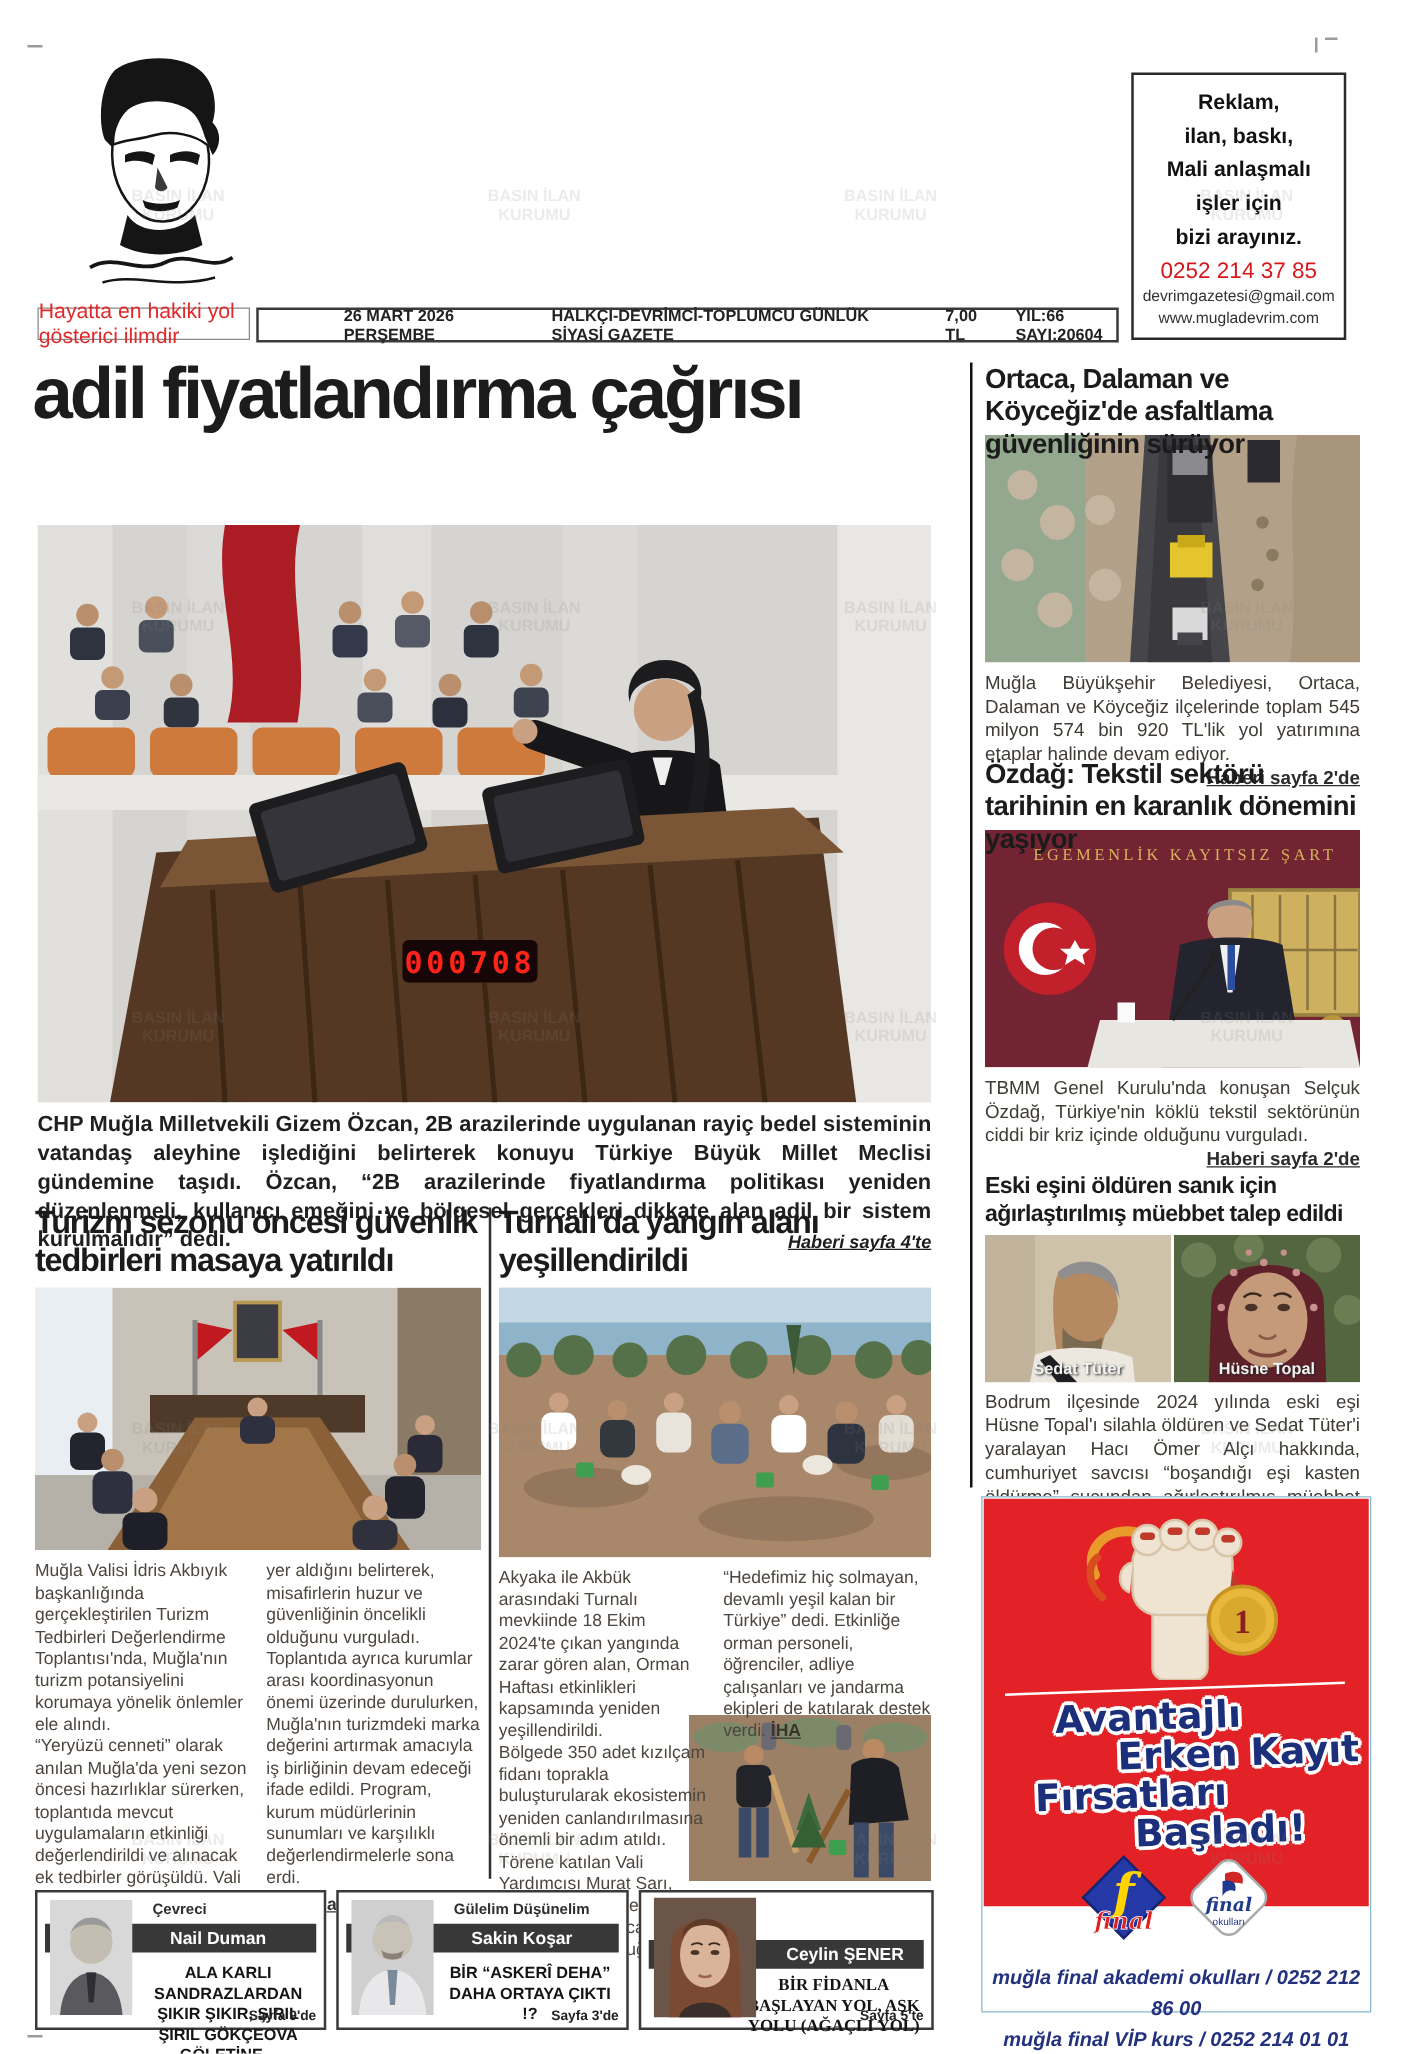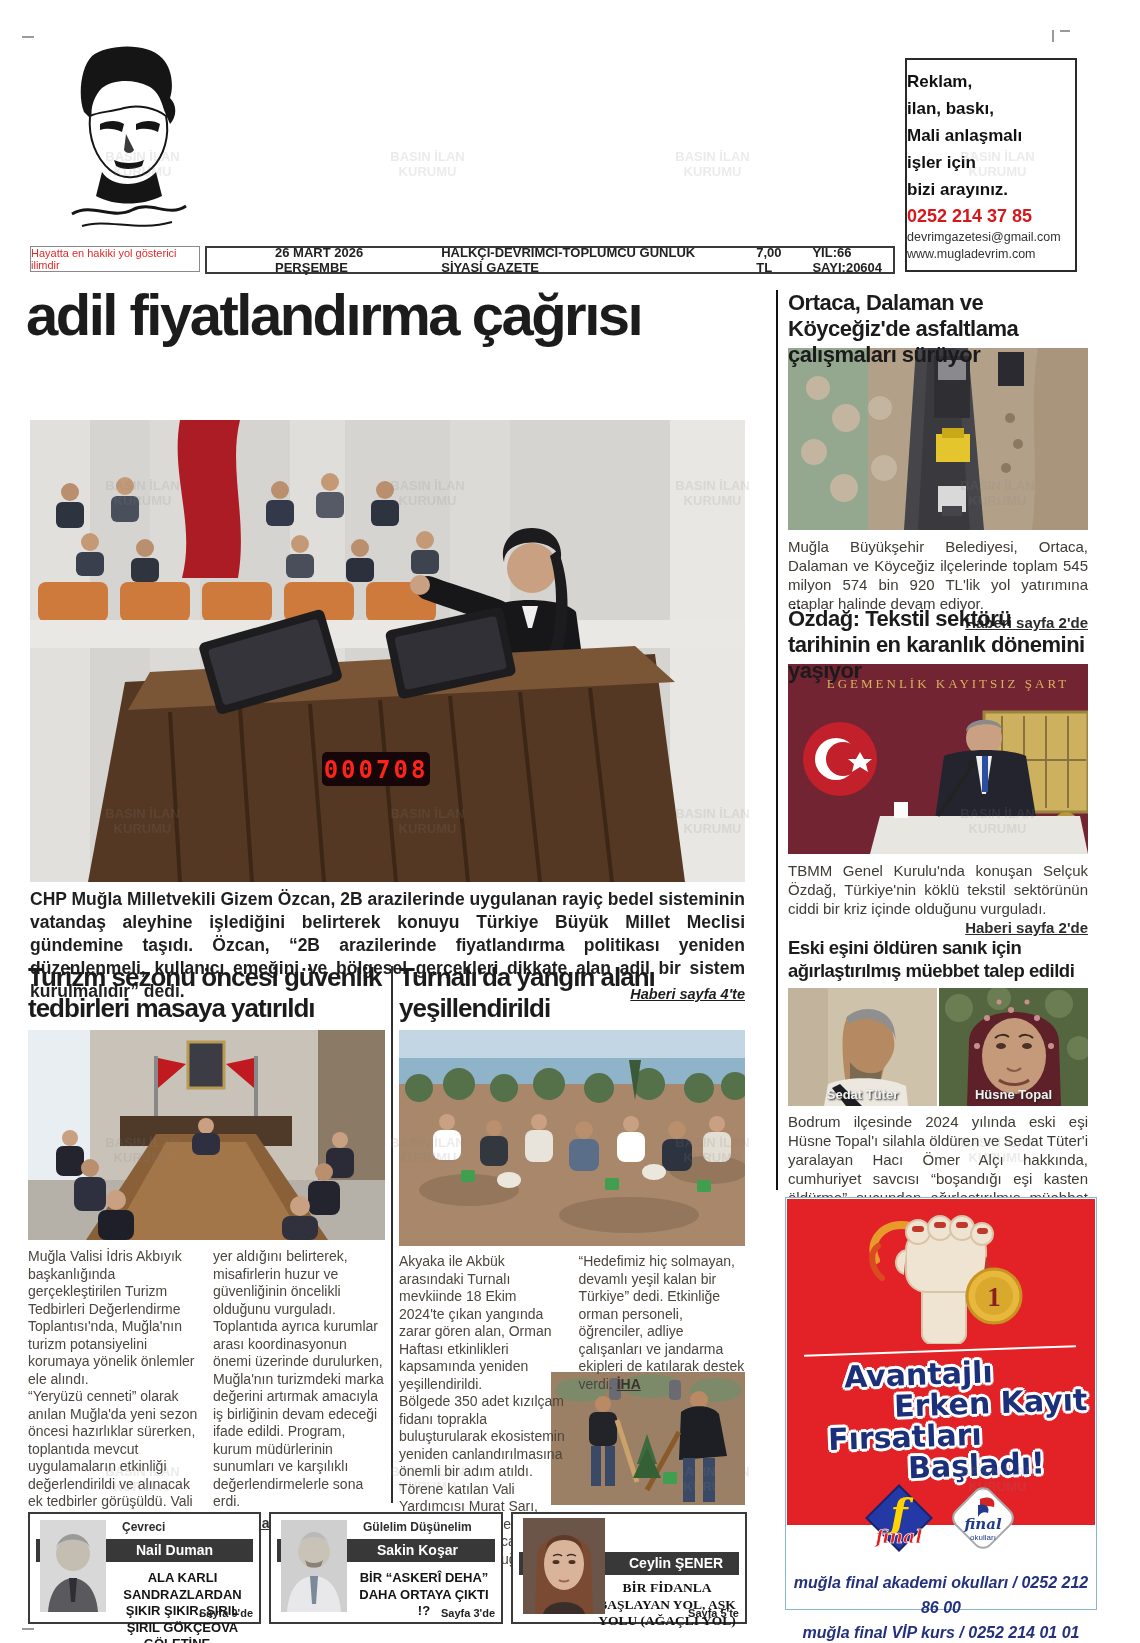--- a/index.html
+++ b/index.html
@@ -9,37 +9,37 @@
   .wm{position:absolute;inset:0;display:grid;grid-template-columns:repeat(4,1fr);
       grid-template-rows:repeat(5,1fr);z-index:60;pointer-events:none;}
   .wm-cell{display:flex;align-items:center;justify-content:center;}
   .wm-cell span{display:block;width:86px;text-align:center;font-weight:bold;font-size:13px;
       line-height:15px;color:rgba(130,130,130,0.16);text-transform:uppercase;}
   
   .crop{position:absolute;background:#9a9a9a;z-index:5;}
   
   .ataturk{position:absolute;left:52px;top:46px;width:150px;height:192px;z-index:2;}
   .slogan-box{position:absolute;left:30px;top:246px;width:168px;height:24px;border:1px solid #8a8a8a;
-      display:flex;align-items:center;justify-content:center;font-size:11px;color:#e02a2a;z-index:2;}
+      display:flex;align-items:center;justify-content:center;font-size:17px;color:#e02a2a;z-index:2;}
   .banner{position:absolute;left:205px;top:58px;width:690px;height:174px;background:#e8151e;
       border:2px solid #151515;box-shadow:9px 9px 0 0 #151515;z-index:2;}
   .banner-title{position:absolute;left:0;right:0;top:-18px;text-align:center;
       font-family:"DejaVu Serif",serif;font-style:italic;font-weight:bold;font-size:142px;
       color:#ffffff;text-shadow:5px 5px 0 rgba(50,5,5,0.4);letter-spacing:-4px;}
   .banner-years{position:absolute;right:42px;top:10px;color:#fff;font-family:"DejaVu Serif",serif;
       font-style:italic;font-weight:bold;font-size:30px;border-bottom:4px double #fff;padding:0 4px 2px;}
   .banner-years .yil{font-size:17px;}
   .banner-site{position:absolute;left:16px;bottom:8px;color:#fff;font-size:16px;}
   .banner-tagline{position:absolute;left:478px;bottom:2px;color:#fff;font-family:"DejaVu Serif",serif;
       font-style:italic;font-weight:bold;font-size:22px;}
   .banner-founded{position:absolute;right:14px;bottom:8px;color:#fff;font-weight:bold;font-size:16px;}
   .contact-box{position:absolute;left:905px;top:58px;width:172px;height:214px;border:2px solid #2a2a2a;
-      z-index:2;padding-top:8px;box-sizing:border-box;}
+      text-align:center;z-index:2;padding-top:8px;box-sizing:border-box;}
   .contact-box .cl{font-weight:bold;font-size:17px;line-height:27px;color:#111;}
-  .contact-box .phone{font-weight:bold;font-size:18px;color:#d6171c;line-height:26px;}
+  .contact-box .phone{font-weight:normal;font-size:18px;color:#d6171c;line-height:26px;}
   .contact-box .mail{font-size:12.5px;color:#333;line-height:17px;}
   .dateline{position:absolute;left:205px;top:246px;width:690px;height:28px;border:2px solid #3a3a3a;
       box-sizing:border-box;display:flex;align-items:center;font-weight:bold;font-size:13px;color:#222;z-index:2;}
   .dateline .dl-date{margin-left:68px;}
   .dateline .dl-motto{margin-left:48px;}
   .dateline .dl-price{margin-left:60px;}
   .dateline .dl-issue{margin-left:24px;}
   
   .lead-h{position:absolute;left:26px;top:284px;width:720px;z-index:2;}
   .lead-h div{font-weight:bold;font-size:58px;line-height:61px;letter-spacing:-2.5px;color:#1c1c1c;}
@@ -369,21 +369,21 @@
         <rect x="152" y="86" width="12" height="44" fill="#3a4a66"></rect>
       <line x1="128" y1="60" x2="96" y2="118" stroke="#8a5a2a" stroke-width="5"></line>
       <path d="M96,62 L106,92 L86,92 Z" fill="#3d6b3f"></path>
         <path d="M96,76 L110,106 L82,106 Z" fill="#356035"></path>
       <rect x="112" y="100" width="14" height="12" rx="2" fill="#3f9e4f"></rect>
     </svg>
   </div>
 
   <div class="vline2"></div>
 
-  <div class="ra-h ra1-h">Ortaca, Dalaman ve Köyceğiz'de asfaltlama çalışmaları sürüyor</div>
+  <div class="ra-h ra1-h">Ortaca, Dalaman ve Köyceğiz'de asfaltlama güvenliğinin sürüyor</div>
   <div class="photo ra1-photo">
     <svg viewBox="0 0 300 182" width="300" height="182" preserveAspectRatio="none">
       <rect width="300" height="182" fill="#b3a089"></rect>
       <rect width="80" height="182" fill="#93a88f"></rect>
       <g fill="#c3b5a0">
           <circle cx="30" cy="40" r="12"></circle>
           <circle cx="58" cy="70" r="14"></circle>
           <circle cx="26" cy="104" r="13"></circle>
           <circle cx="56" cy="140" r="14"></circle>
           <circle cx="92" cy="60" r="12"></circle>

